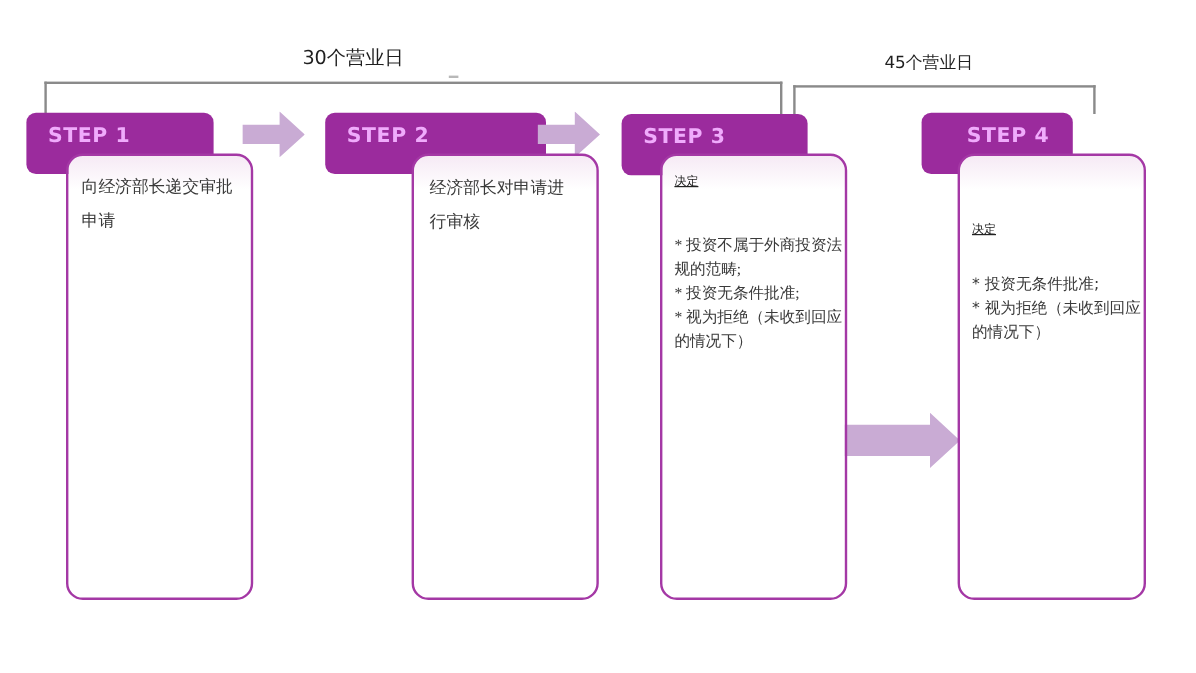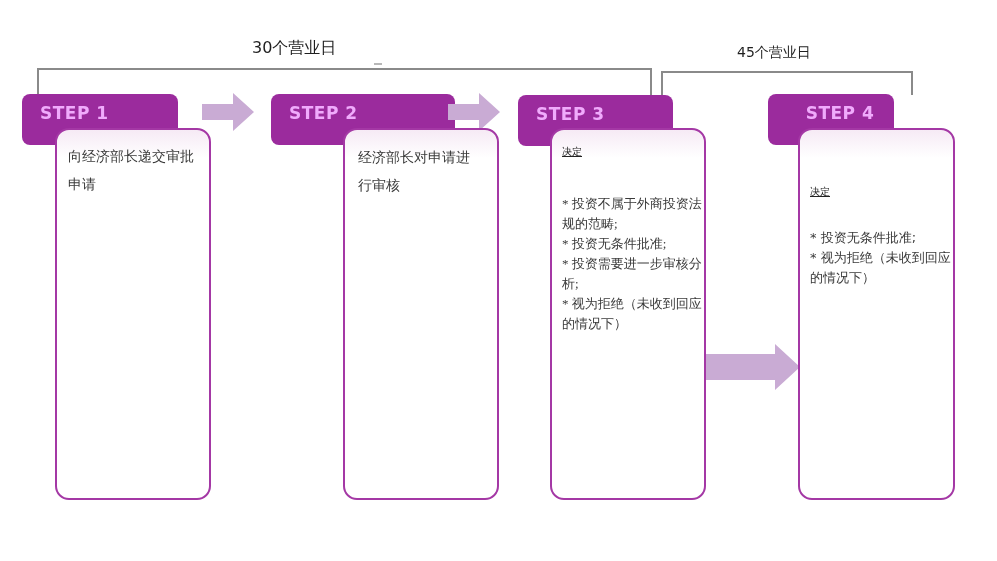--- a/index.html
+++ b/index.html
@@ -98,21 +98,20 @@
 
   <div class="card c2">
     <div>经济部长对申请进行审核</div>
   </div>
 
   <div class="card c3">
     <div class="title">决定</div>
     <div class="bullets">
       <div>* 投资不属于外商投资法规的范畴;</div>
       <div>* 投资无条件批准;</div>
-      <div>* 投资需要进一步审核分析;</div>
       <div>* 视为拒绝（未收到回应的情况下）</div>
     </div>
   </div>
 
   <div class="card c4">
     <div class="title">决定</div>
     <div class="bullets">
       <div>* 投资无条件批准;</div>
       <div>* 视为拒绝（未收到回应的情况下）</div>
     </div>

